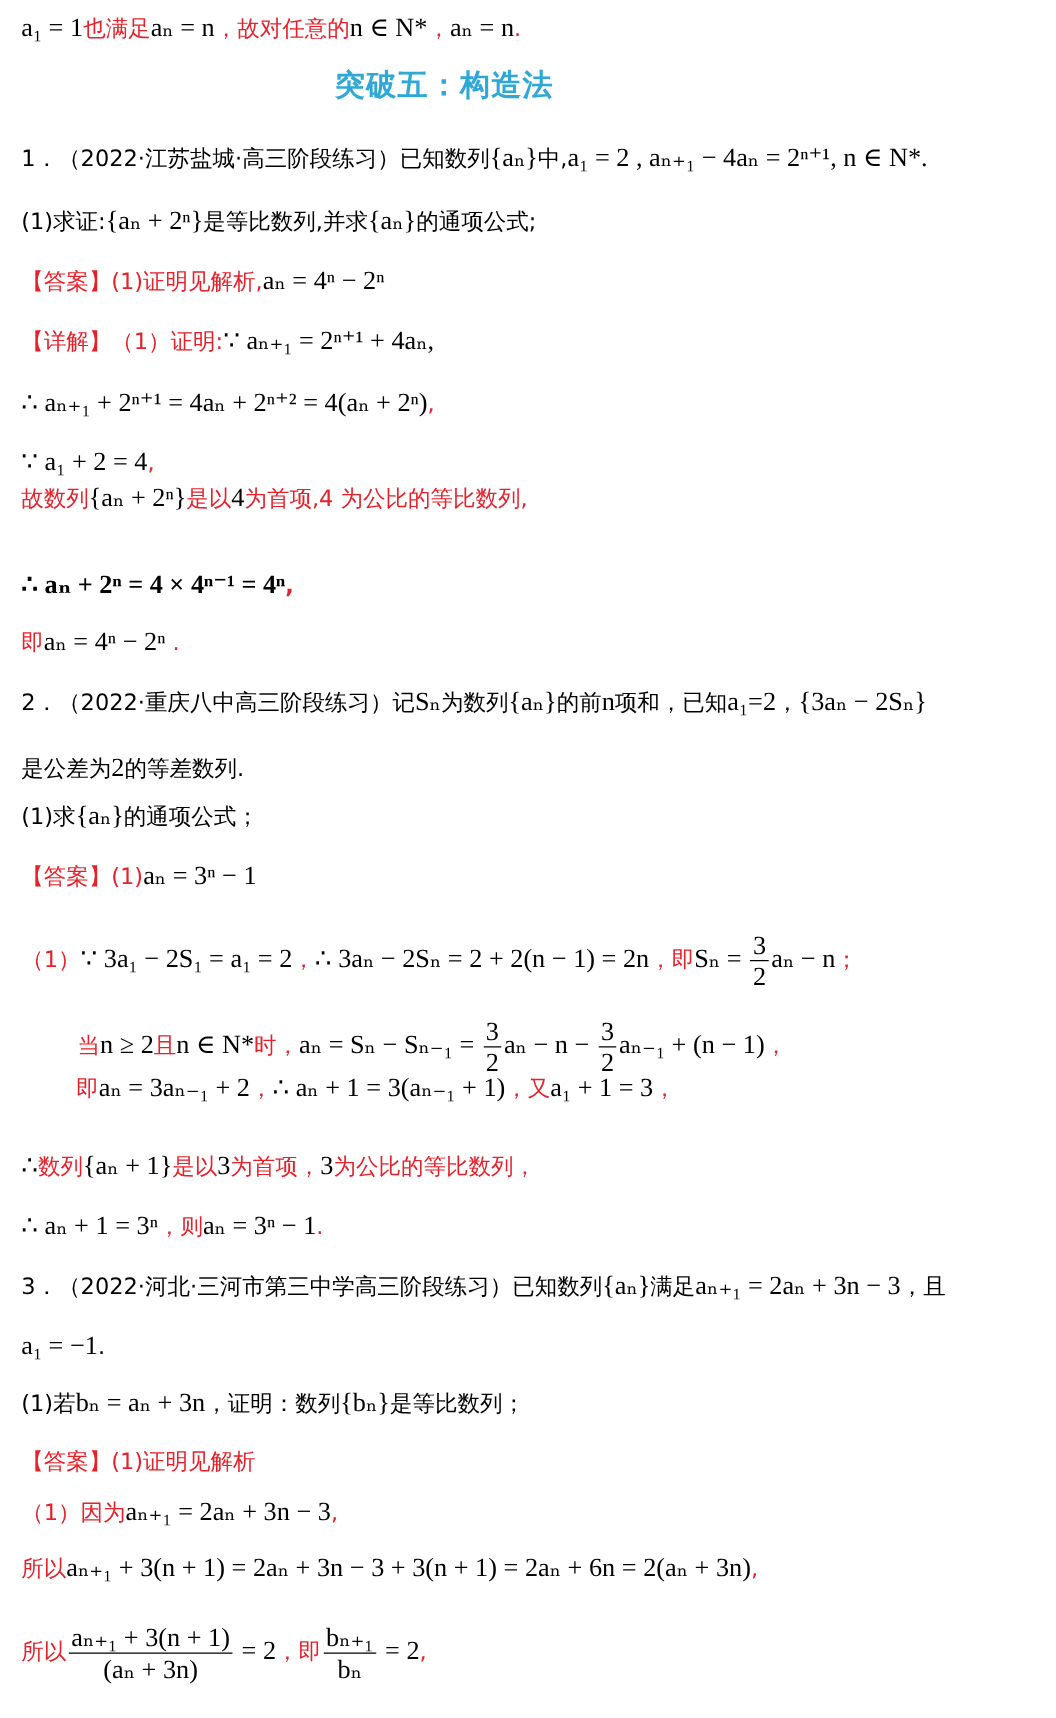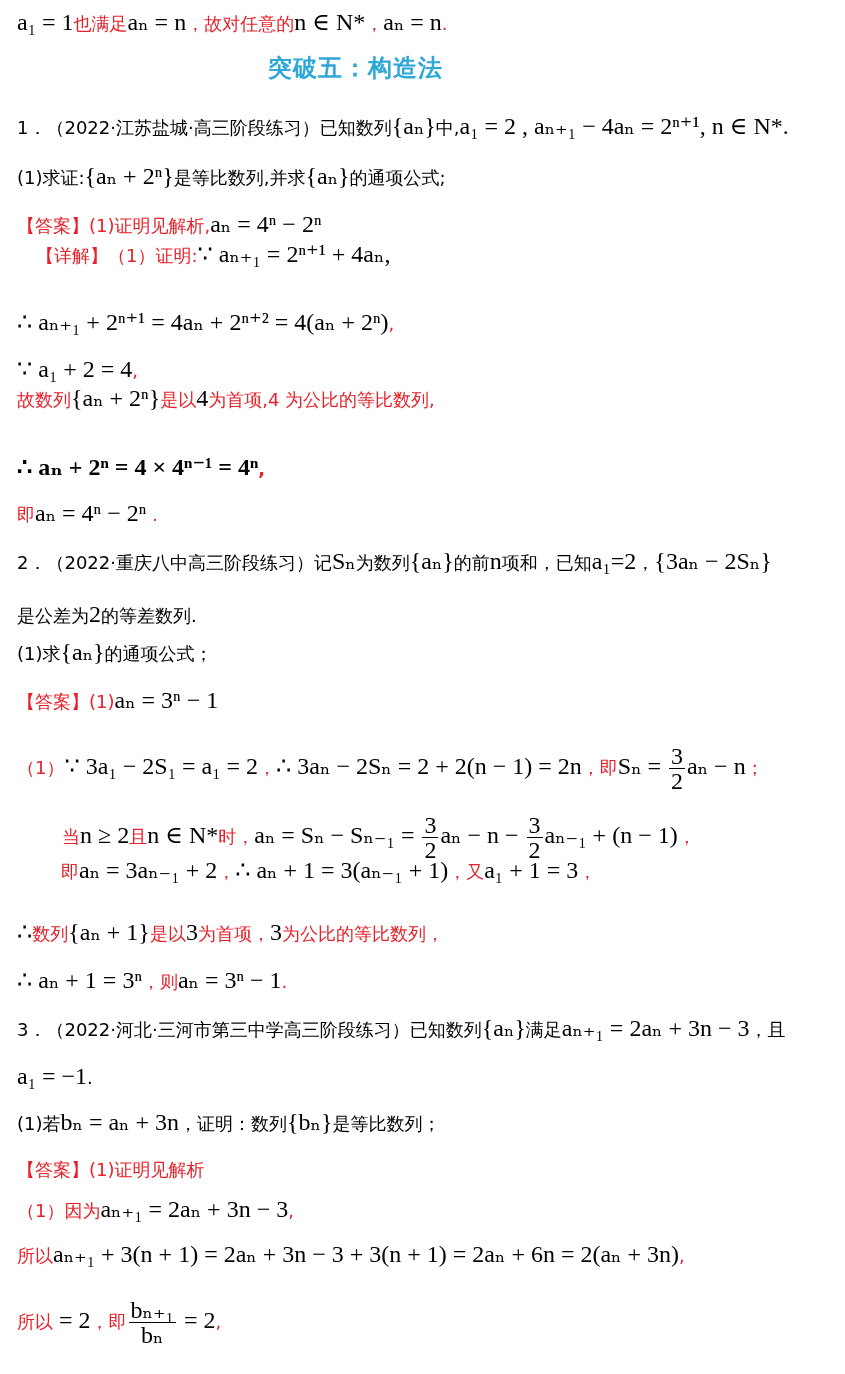--- a/index.html
+++ b/index.html
@@ -6,41 +6,41 @@
   body {
     width: 845px; height: 1374px; overflow: hidden; position: relative;
     font-family: "DejaVu Serif", serif; color: #000;
   }
   .line {
     position: absolute; left: 17px; white-space: nowrap;
     font-size: 19px; line-height: 28px;
   }
   .cn { font-family: "DejaVu Sans", sans-serif; font-size: 18px; }
   .red { color: #e8202a; }
-  .m { font-family: "Liberation Serif", "DejaVu Serif", serif; font-size: 24px; }
+  .m { font-family: "Liberation Serif", "DejaVu Serif", serif; font-size: 21px; }
   .title {
     position: absolute; left: 0; width: 711px; top: 52px; text-align: center;
     font-family: "DejaVu Sans", sans-serif; font-size: 24px; font-weight: bold;
     color: #2fa8d8; letter-spacing: 1px;
   }
   .frac { display: inline-flex; flex-direction: column; align-items: center; vertical-align: middle; margin: 0 2px; }
   .frac .num { border-bottom: 1px solid #000; padding: 0 2px; line-height: 24px; }
   .frac .den { line-height: 24px; }
 </style>
 </head>
 <body>
 
 <div>
   <div class="title">突破五：构造法</div>
   <div id="lines">
       <div class="line" style="top: 8px;"><span class="m">a₁ = 1</span><span class="cn red">也满足</span><span class="m">aₙ = n</span><span class="cn red">，故对任意的</span><span class="m">n ∈ N*</span><span class="cn red">，</span><span class="m">aₙ = n</span><span class="cn red">.</span></div>
       <div class="line" style="top: 112px;"><span class="cn">1．（2022·江苏盐城·高三阶段练习）已知数列</span><span class="m">{aₙ}</span><span class="cn">中,</span><span class="m">a₁ = 2 , aₙ₊₁ − 4aₙ = 2ⁿ⁺¹, n ∈ N*.</span></div>
       <div class="line" style="top: 162px;"><span class="cn">(1)求证:</span><span class="m">{aₙ + 2ⁿ}</span><span class="cn">是等比数列,并求</span><span class="m">{aₙ}</span><span class="cn">的通项公式;</span></div>
       <div class="line" style="top: 210px;"><span class="cn red">【答案】(1)证明见解析,</span><span class="m">aₙ = 4ⁿ − 2ⁿ</span></div>
-      <div class="line" style="top: 240px; margin-left: 19px;"><span class="cn red">【详解】（1）证明:</span><span class="m">∵ aₙ₊₁ = 2ⁿ⁺¹ + 4aₙ,</span></div>
+      <div class="line" style="top: 258px;"><span class="cn red">【详解】（1）证明:</span><span class="m">∵ aₙ₊₁ = 2ⁿ⁺¹ + 4aₙ,</span></div>
       <div class="line" style="top: 308px;"><span class="m">∴ aₙ₊₁ + 2ⁿ⁺¹ = 4aₙ + 2ⁿ⁺² = 4(aₙ + 2ⁿ)</span><span class="cn red">,</span></div>
       <div class="line" style="top: 355px;"><span class="m">∵ a₁ + 2 = 4</span><span class="cn red">,</span></div>
       <div class="line" style="top: 384px;"><span class="cn red">故数列</span><span class="m">{aₙ + 2ⁿ}</span><span class="cn red">是以</span><span class="m">4</span><span class="cn red">为首项,4 为公比的等比数列,</span></div>
       <div class="line" style="top: 453px; font-weight: bold;"><span class="m">∴ aₙ + 2ⁿ = 4 × 4ⁿ⁻¹ = 4ⁿ</span><span class="cn red">,</span></div>
       <div class="line" style="top: 499px;"><span class="cn red">即</span><span class="m">aₙ = 4ⁿ − 2ⁿ</span><span class="cn red"> .</span></div>
       <div class="line" style="top: 547px;"><span class="cn">2．（2022·重庆八中高三阶段练习）记</span><span class="m">Sₙ</span><span class="cn">为数列</span><span class="m">{aₙ}</span><span class="cn">的前</span><span class="m">n</span><span class="cn">项和，已知</span><span class="m">a₁=2</span><span class="cn">，</span><span class="m">{3aₙ − 2Sₙ}</span></div>
       <div class="line" style="top: 600px;"><span class="cn">是公差为</span><span class="m">2</span><span class="cn">的等差数列.</span></div>
       <div class="line" style="top: 638px;"><span class="cn">(1)求</span><span class="m">{aₙ}</span><span class="cn">的通项公式；</span></div>
       <div class="line" style="top: 686px;"><span class="cn red">【答案】(1)</span><span class="m">aₙ = 3ⁿ − 1</span></div>
       <div class="line" style="top: 744px;"><span class="cn red">（1）</span><span class="m">∵ 3a₁ − 2S₁ = a₁ = 2</span><span class="cn red">，</span><span class="m">∴ 3aₙ − 2Sₙ = 2 + 2(n − 1) = 2n</span><span class="cn red">，即</span><span class="m">Sₙ = </span><span class="frac m">
@@ -56,18 +56,21 @@
         </span><span class="m">aₙ₋₁ + (n − 1)</span><span class="cn red">，</span></div>
       <div class="line" style="top: 856px; margin-left: 44px;"><span class="cn red">即</span><span class="m">aₙ = 3aₙ₋₁ + 2</span><span class="cn red">，</span><span class="m">∴ aₙ + 1 = 3(aₙ₋₁ + 1)</span><span class="cn red">，又</span><span class="m">a₁ + 1 = 3</span><span class="cn red">，</span></div>
       <div class="line" style="top: 918px;"><span class="m">∴</span><span class="cn red">数列</span><span class="m">{aₙ + 1}</span><span class="cn red">是以</span><span class="m">3</span><span class="cn red">为首项，</span><span class="m">3</span><span class="cn red">为公比的等比数列，</span></div>
       <div class="line" style="top: 966px;"><span class="m">∴ aₙ + 1 = 3ⁿ</span><span class="cn red">，则</span><span class="m">aₙ = 3ⁿ − 1</span><span class="cn red">.</span></div>
       <div class="line" style="top: 1014px;"><span class="cn">3．（2022·河北·三河市第三中学高三阶段练习）已知数列</span><span class="m">{aₙ}</span><span class="cn">满足</span><span class="m">aₙ₊₁ = 2aₙ + 3n − 3</span><span class="cn">，且</span></div>
       <div class="line" style="top: 1062px;"><span class="m">a₁ = −1</span><span class="cn">.</span></div>
       <div class="line" style="top: 1108px;"><span class="cn">(1)若</span><span class="m">bₙ = aₙ + 3n</span><span class="cn">，证明：数列</span><span class="m">{bₙ}</span><span class="cn">是等比数列；</span></div>
       <div class="line" style="top: 1155px;"><span class="cn red">【答案】(1)证明见解析</span></div>
       <div class="line" style="top: 1195px;"><span class="cn red">（1）因为</span><span class="m">aₙ₊₁ = 2aₙ + 3n − 3</span><span class="cn red">,</span></div>
       <div class="line" style="top: 1240px;"><span class="cn red">所以</span><span class="m">aₙ₊₁ + 3(n + 1) = 2aₙ + 3n − 3 + 3(n + 1) = 2aₙ + 6n = 2(aₙ + 3n)</span><span class="cn red">,</span></div>
-      <div class="line" style="top: 1298px;"><span class="cn red">所以</span><span class="m"> = 2</span><span class="cn red">，即</span><span class="frac m">
+      <div class="line" style="top: 1298px;"><span class="cn red">所以</span><span class="frac m">
+          <span class="num">aₙ₊₁ + 3(n + 1)</span>
+          <span class="den">(aₙ + 3n)</span>
+        </span><span class="m"> = 2</span><span class="cn red">，即</span><span class="frac m">
           <span class="num">bₙ₊₁</span>
           <span class="den">bₙ</span>
         </span><span class="m"> = 2</span><span class="cn red">,</span></div>
     </div>
 </div>
 
 </body></html>

